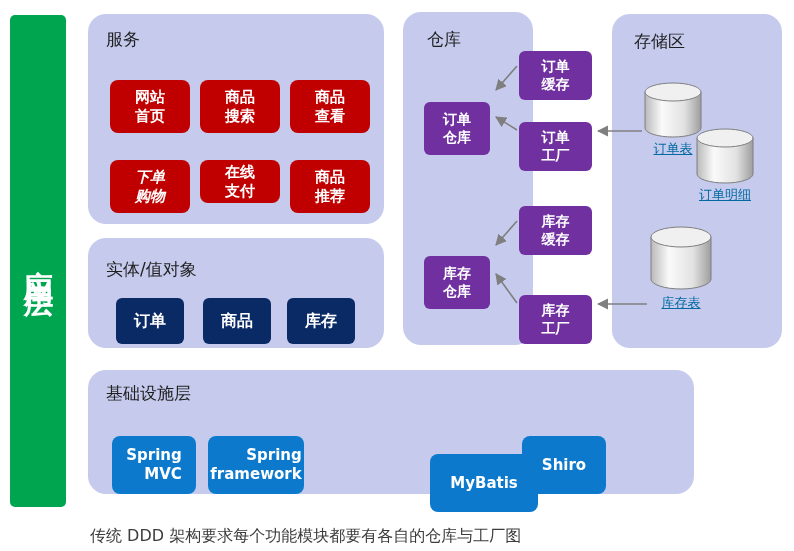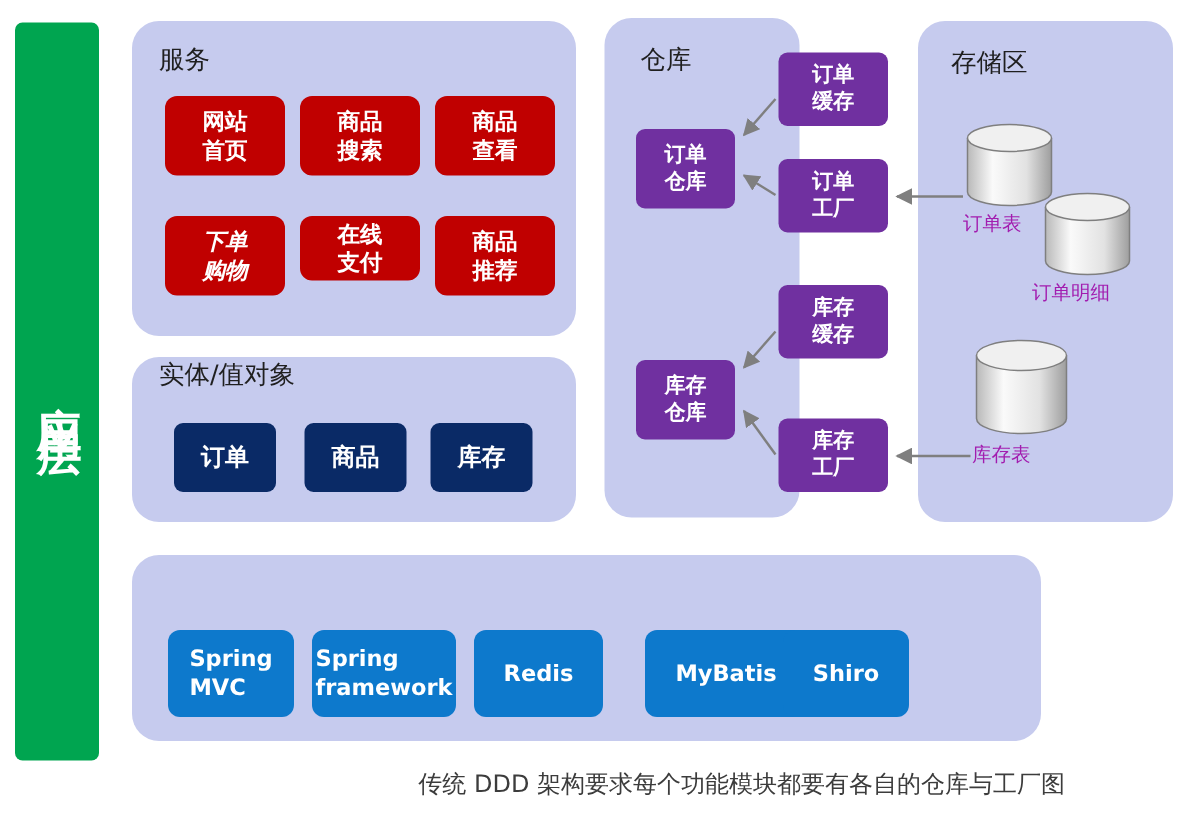--- a/index.html
+++ b/index.html
@@ -26,39 +26,39 @@
   .panel {
     position:absolute; background:#c6cbee; border-radius:18px; z-index:1;
   }
   .panel-title {
     position:absolute; font-size:17px; color:#1f1f1f; z-index:2; white-space:nowrap;
   }
 
   
   .box {
     position:absolute; display:flex; align-items:center; justify-content:center;
-    text-align:left; color:#ffffff; font-weight:700;
-    white-space:pre-line; line-height:1.25; z-index:4; border-radius:8px;
+    text-align:right; color:#ffffff; font-weight:700;
+    white-space:pre-line; line-height:1.25; z-index:4; border-radius:8px;margin-top:16px;
   }
   .red   { background:#c00000; font-size:15px; }
   .navy  { background:#0a2a66; font-size:16px; border-radius:6px; }
   .purple{ background:#7030a0; font-size:14px; border-radius:6px; }
   .blue  { background:#0d79cc; font-size:15px; font-weight:600; }
 
   
   .cyl { position:absolute; z-index:4; }
   .cyl-label {
-    position:absolute; z-index:4; font-size:13px; color:#a21caf; white-space:nowrap;
+    position:absolute; z-index:4; font-size:13px; color:#0369a1; text-align:center; white-space:nowrap;text-decoration:underline;
   }
 
   
   .arrows { position:absolute; left:0; top:0; z-index:3; pointer-events:none; }
 
   .caption {
-    position:absolute; left:90px; top:513px; width:620px; text-align:right;
+    position:absolute; left:90px; top:526px; width:620px; text-align:left;
     font-size:16px; color:#3c3c3c; z-index:4;
   }
   .watermark {
     position:absolute; right:14px; top:506px;
     background:rgba(178,178,178,0.9); color:#ffffff;
     font-size:13px; padding:4px 12px; border-radius:14px; z-index:4; white-space:nowrap;
   }
 </style>
 </head>
 <body>
@@ -79,41 +79,41 @@
 查看</div>
     <div class="box red" style="left:22px;top:130px;width:80px;height:53px;font-style:italic;">下单
 购物</div>
     <div class="box red" style="left:112px;top:130px;width:80px;height:43px;">在线
 支付</div>
     <div class="box red" style="left:202px;top:130px;width:80px;height:53px;">商品
 推荐</div>
   </div>
 
   <div class="panel" style="left:88px;top:238px;width:296px;height:110px;">
-    <div class="panel-title" style="left:18px;top:0;">实体/值对象</div>
+    <div class="panel-title" style="left:18px;top:20px;">实体/值对象</div>
     <div class="box navy" style="left:28px;top:44px;width:68px;height:46px;">订单</div>
     <div class="box navy" style="left:115px;top:44px;width:68px;height:46px;">商品</div>
     <div class="box navy" style="left:199px;top:44px;width:68px;height:46px;">库存</div>
   </div>
 
   <div class="panel" style="left:403px;top:12px;width:130px;height:333px;">
     <div class="panel-title" style="left:24px;top:16px;">仓库</div>
   </div>
 
   <div class="panel" style="left:612px;top:14px;width:170px;height:334px;">
     <div class="panel-title" style="left:22px;top:16px;text-align:right;">存储区</div>
   </div>
 
   <div class="panel" style="left:88px;top:370px;width:606px;height:124px;">
+    <div class="panel-title" style="left:18px;top:12px;">基础设施层</div>
     <div class="box blue" style="left:24px;top:50px;width:84px;height:58px;">Spring
 MVC</div>
     <div class="box blue" style="left:120px;top:50px;width:96px;height:58px;">Spring
 framework</div>
-    <div class="box blue" style="left:228px;top:50px;width:86px;height:58px;">Redis</div>
-    <div class="box blue" style="left:342px;top:50px;width:108px;height:58px;">MyBatis</div>
+    <div class="box blue" style="left:342px;top:68px;width:108px;height:58px;">MyBatis</div>
     <div class="box blue" style="left:434px;top:50px;width:84px;height:58px;">Shiro</div>
   </div>
 
   <svg class="arrows" width="794" height="551">
     <defs>
       <marker id="ah" viewBox="0 0 10 10" refX="9" refY="5" markerWidth="7" markerHeight="7" orient="auto">
         <path d="M0,0 L10,5 L0,10 z" fill="#7f7f7f"></path>
       </marker>
     </defs>
     <line x1="517" y1="66" x2="496" y2="90" stroke="#7f7f7f" stroke-width="1.6" marker-end="url(#ah)"></line>

